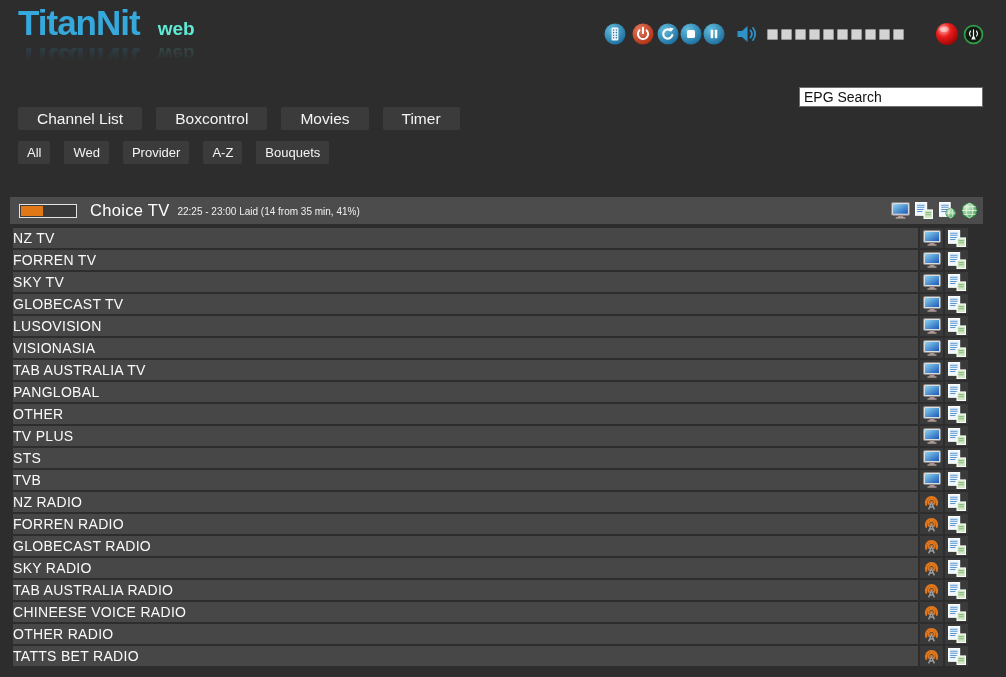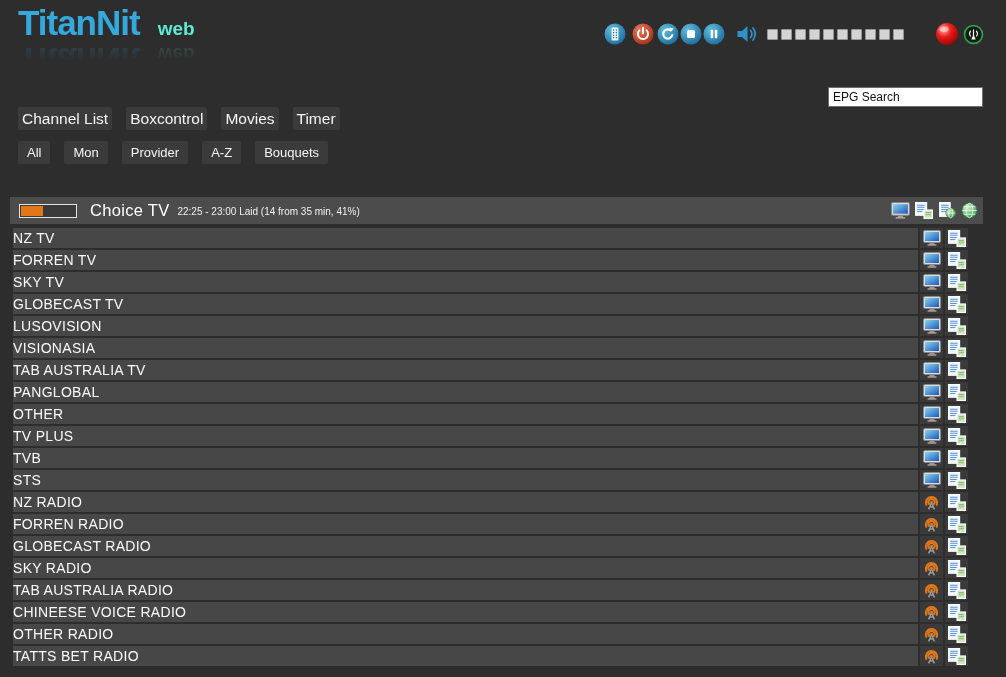--- a/index.html
+++ b/index.html
@@ -25,31 +25,31 @@
   .controls{position:absolute;top:22px;right:22px;display:flex;align-items:center;}
   .controls svg{display:block;}
   .mr6{margin-right:6px;} .mr3{margin-right:3px;} .mr1{margin-right:1px;}
   .mr10{margin-right:10px;} .mr4{margin-right:4px;}
   .volbar{display:flex;align-items:center;margin:0 28px 0 6px;}
   .vol-sq{width:9px;height:9px;background:#d3d3d3;border:1px solid #969696;
           border-radius:1px;margin-right:3px;display:inline-block;}
 
   
   .epg-search{
-    position:absolute;top:87px;right:23px;width:155px;height:20px;
+    position:absolute;top:87px;right:23px;width:184px;height:20px;
     box-sizing:border-box;background:#fff;color:#111;border:1px solid #6e6e6e;
-    font-family:"Liberation Sans",sans-serif;font-size:12px;padding:1px 4px;
+    font-family:"Liberation Sans",sans-serif;font-size:14px;padding:1px 4px;
   }
 
   
   .nav-main{position:absolute;left:18px;top:107px;display:flex;}
   .nav-filters{position:absolute;left:18px;top:141px;display:flex;}
   .btn{
     background:#3b3b3b;color:#f4f4f4;border-radius:2px;
-    padding:2px 4px;margin-right:14px;white-space:nowrap;
+    padding:2px 19px;margin-right:14px;white-space:nowrap;
   }
   .nav-main .btn{font-size:15.5px;line-height:19px;}
   .nav-filters .btn{font-size:13px;line-height:19px;padding:2px 9px;}
 
   
   .nowplaying{
     position:absolute;left:10px;top:186px;width:973px;height:27px;
     background:#4c4c4c;display:flex;align-items:center;margin-top:11px;
   }
   .progress{width:54px;height:10px;border:1px solid #e2e2e2;background:#3a3a3a;
@@ -193,21 +193,21 @@
 <input class="epg-search" type="text" value="EPG Search" style="">
 
 <div class="nav-main">
   <div class="btn clickable">Channel List</div>
   <div class="btn clickable">Boxcontrol</div>
   <div class="btn clickable">Movies</div>
   <div class="btn clickable">Timer</div>
 </div>
 <div class="nav-filters">
   <div class="btn clickable">All</div>
-  <div class="btn clickable">Mon</div>
+  <div class="btn clickable">Wed</div>
   <div class="btn clickable">Provider</div>
   <div class="btn clickable">A-Z</div>
   <div class="btn clickable">Bouquets</div>
 </div>
 
 <div class="nowplaying">
   <div class="progress">
     <div class="progress-fill" style="width: 41%;"></div>
   </div>
   <span class="np-channel">Choice TV</span>
@@ -453,42 +453,42 @@
       <svg width="18" height="17" viewBox="0 0 17 16">
         <rect x="0.5" y="0.5" width="10.5" height="12" fill="#edf4fb" stroke="#fff"></rect>
         <path d="M2 3 h7 M2 5 h7 M2 7 h7 M2 9 h5" stroke="#5a96d2" stroke-width="1" fill="none"></path>
         <rect x="8.5" y="7.5" width="8" height="8" fill="#cfe6c2" stroke="#fff"></rect>
         <path d="M10 10 h5 M10 12 h5" stroke="#8ab87e" stroke-width="1" fill="none"></path>
       </svg>
     </div>
   </div>
 
   <div class="row">
+    <div class="row-name clickable">STS</div>
+    <div class="icon-cell clickable">
+      <svg width="18" height="16" viewBox="0 0 18 16">
+        <rect x="0.5" y="0.5" width="17" height="12" rx="1.5" fill="#ddd" stroke="#888"></rect>
+        <rect x="2" y="2" width="14" height="9" fill="url(#gScreen)"></rect>
+        <rect x="6.5" y="13" width="5" height="1.6" fill="#b09088"></rect>
+        <rect x="4.5" y="14.4" width="9" height="1.2" fill="#c4b4ac"></rect>
+      </svg>
+
+    </div>
+    <div class="icon-cell clickable">
+      <svg width="18" height="17" viewBox="0 0 17 16">
+        <rect x="0.5" y="0.5" width="10.5" height="12" fill="#edf4fb" stroke="#fff"></rect>
+        <path d="M2 3 h7 M2 5 h7 M2 7 h7 M2 9 h5" stroke="#5a96d2" stroke-width="1" fill="none"></path>
+        <rect x="8.5" y="7.5" width="8" height="8" fill="#cfe6c2" stroke="#fff"></rect>
+        <path d="M10 10 h5 M10 12 h5" stroke="#8ab87e" stroke-width="1" fill="none"></path>
+      </svg>
+    </div>
+  </div>
+
+  <div class="row">
     <div class="row-name clickable">TVB</div>
-    <div class="icon-cell clickable">
-      <svg width="18" height="16" viewBox="0 0 18 16">
-        <rect x="0.5" y="0.5" width="17" height="12" rx="1.5" fill="#ddd" stroke="#888"></rect>
-        <rect x="2" y="2" width="14" height="9" fill="url(#gScreen)"></rect>
-        <rect x="6.5" y="13" width="5" height="1.6" fill="#b09088"></rect>
-        <rect x="4.5" y="14.4" width="9" height="1.2" fill="#c4b4ac"></rect>
-      </svg>
-
-    </div>
-    <div class="icon-cell clickable">
-      <svg width="18" height="17" viewBox="0 0 17 16">
-        <rect x="0.5" y="0.5" width="10.5" height="12" fill="#edf4fb" stroke="#fff"></rect>
-        <path d="M2 3 h7 M2 5 h7 M2 7 h7 M2 9 h5" stroke="#5a96d2" stroke-width="1" fill="none"></path>
-        <rect x="8.5" y="7.5" width="8" height="8" fill="#cfe6c2" stroke="#fff"></rect>
-        <path d="M10 10 h5 M10 12 h5" stroke="#8ab87e" stroke-width="1" fill="none"></path>
-      </svg>
-    </div>
-  </div>
-
-  <div class="row">
-    <div class="row-name clickable">STS</div>
     <div class="icon-cell clickable">
       <svg width="18" height="16" viewBox="0 0 18 16">
         <rect x="0.5" y="0.5" width="17" height="12" rx="1.5" fill="#ddd" stroke="#888"></rect>
         <rect x="2" y="2" width="14" height="9" fill="url(#gScreen)"></rect>
         <rect x="6.5" y="13" width="5" height="1.6" fill="#b09088"></rect>
         <rect x="4.5" y="14.4" width="9" height="1.2" fill="#c4b4ac"></rect>
       </svg>
 
     </div>
     <div class="icon-cell clickable">

